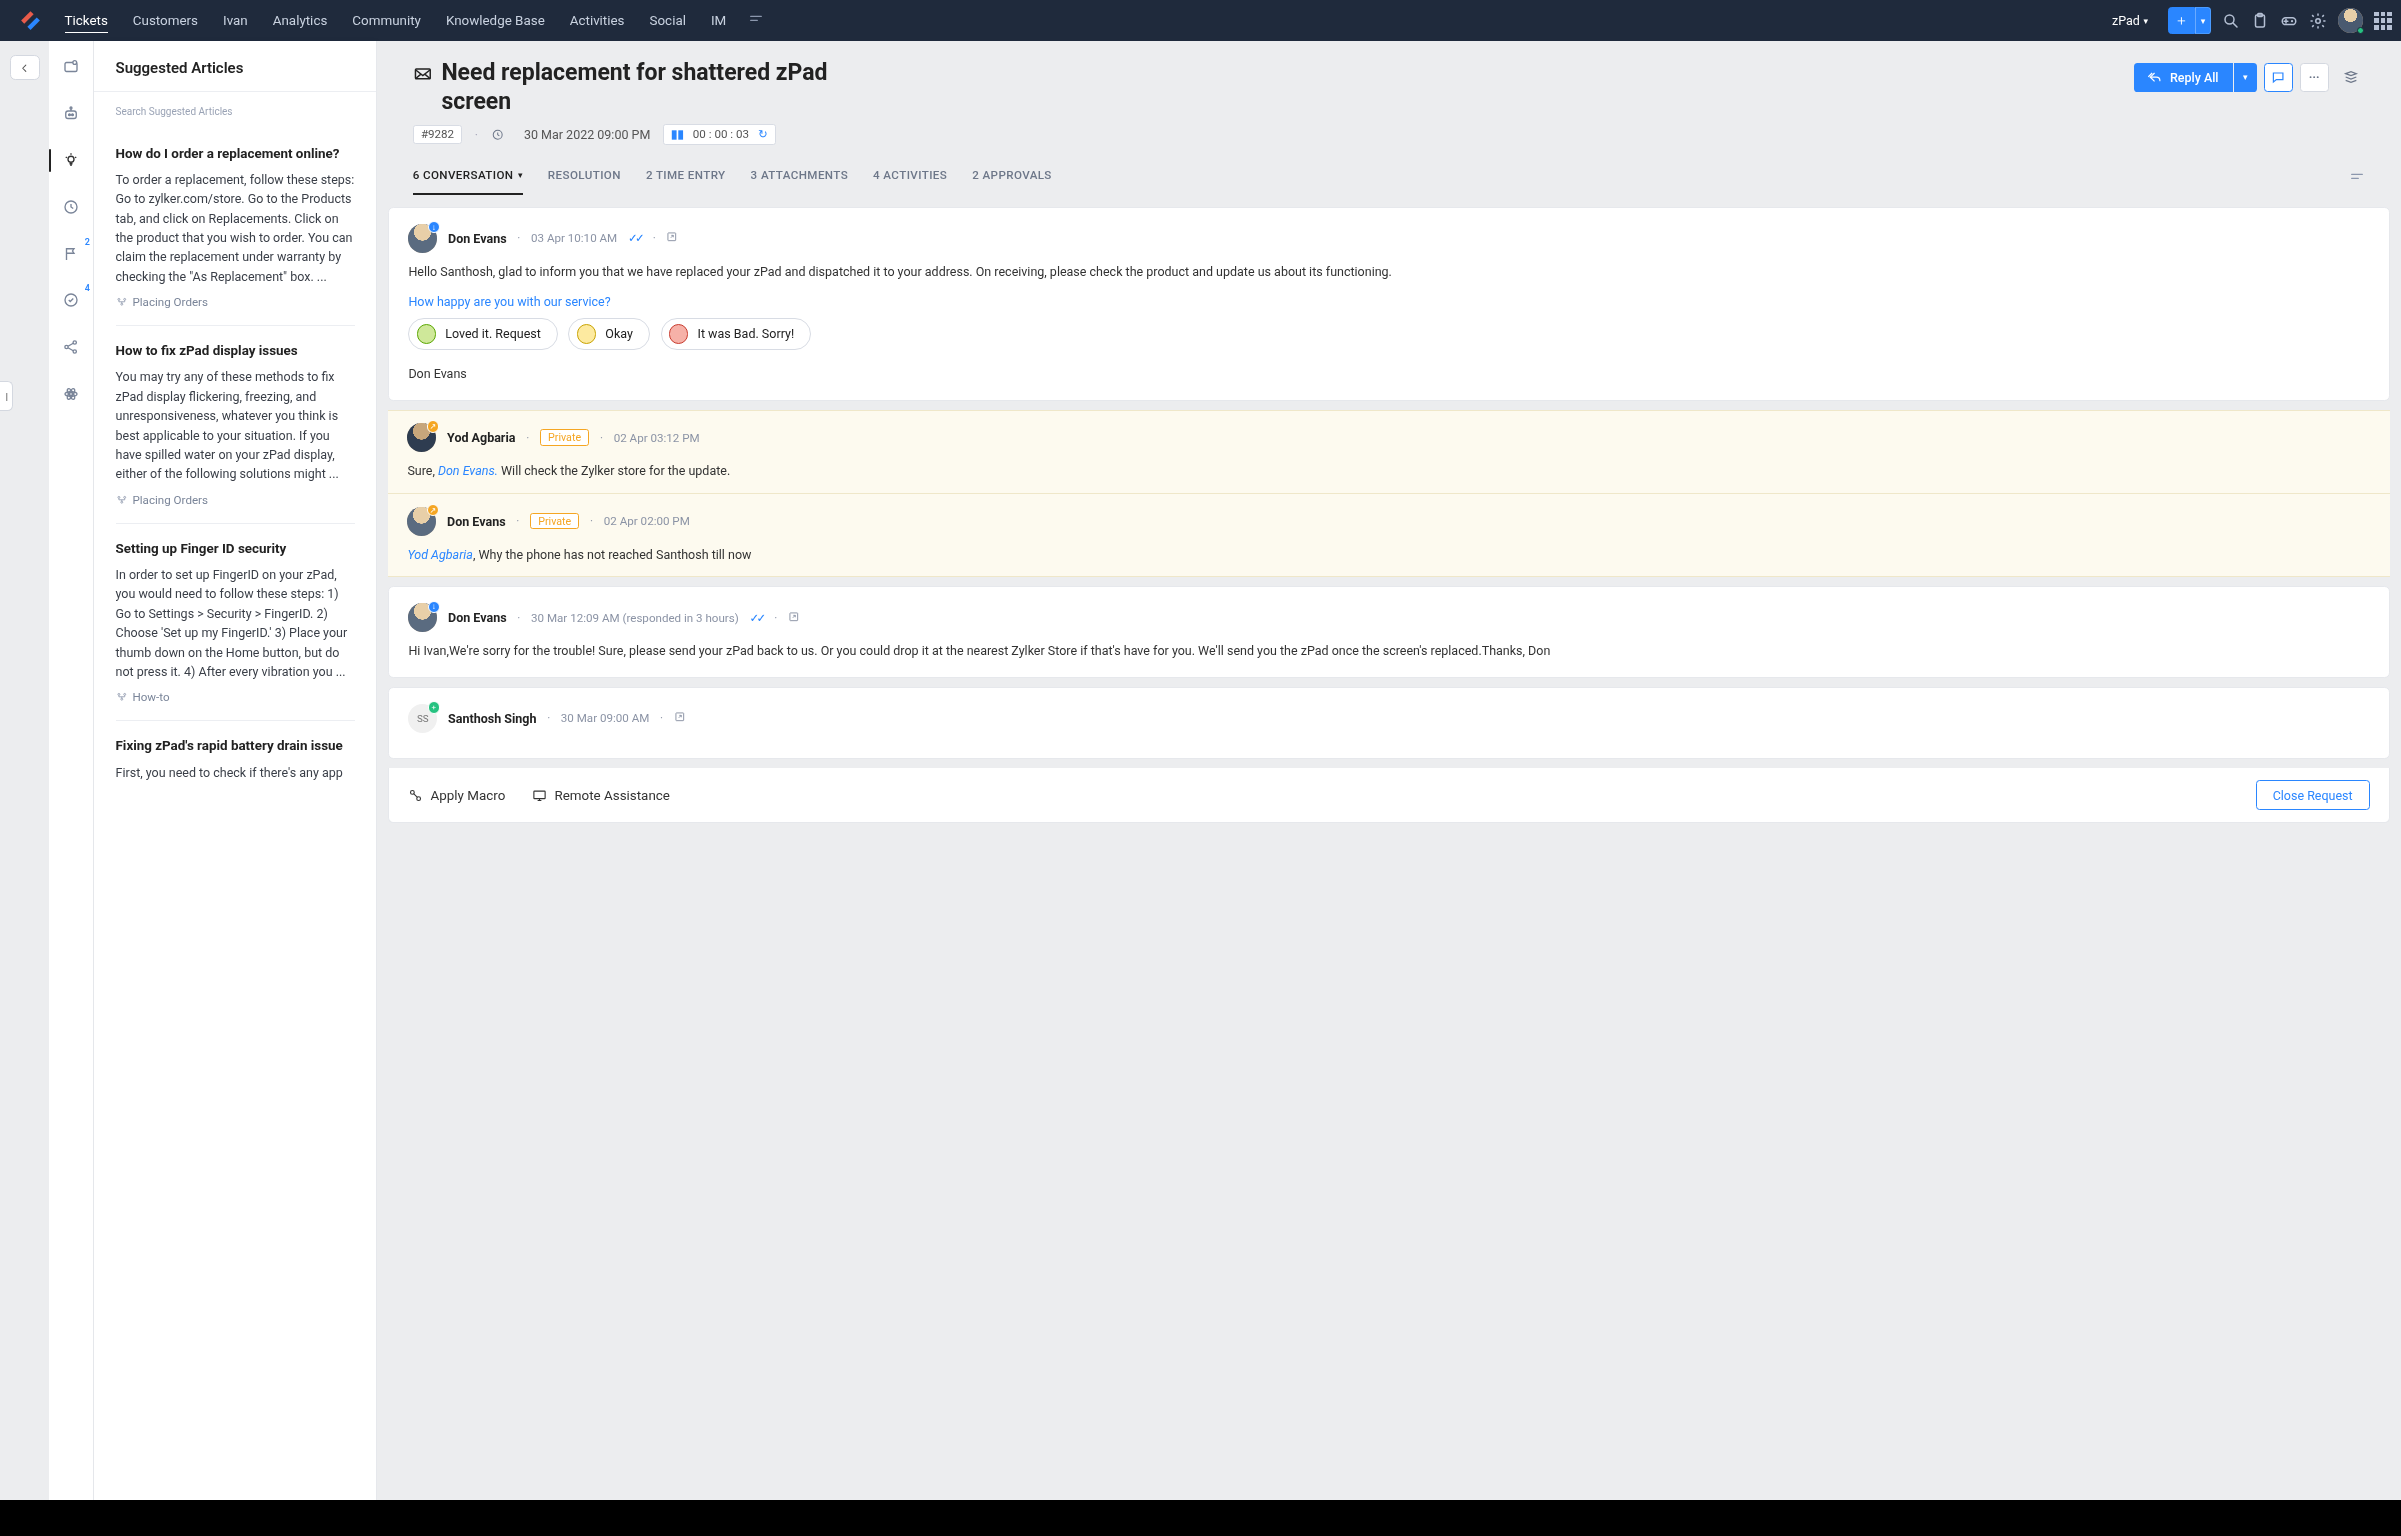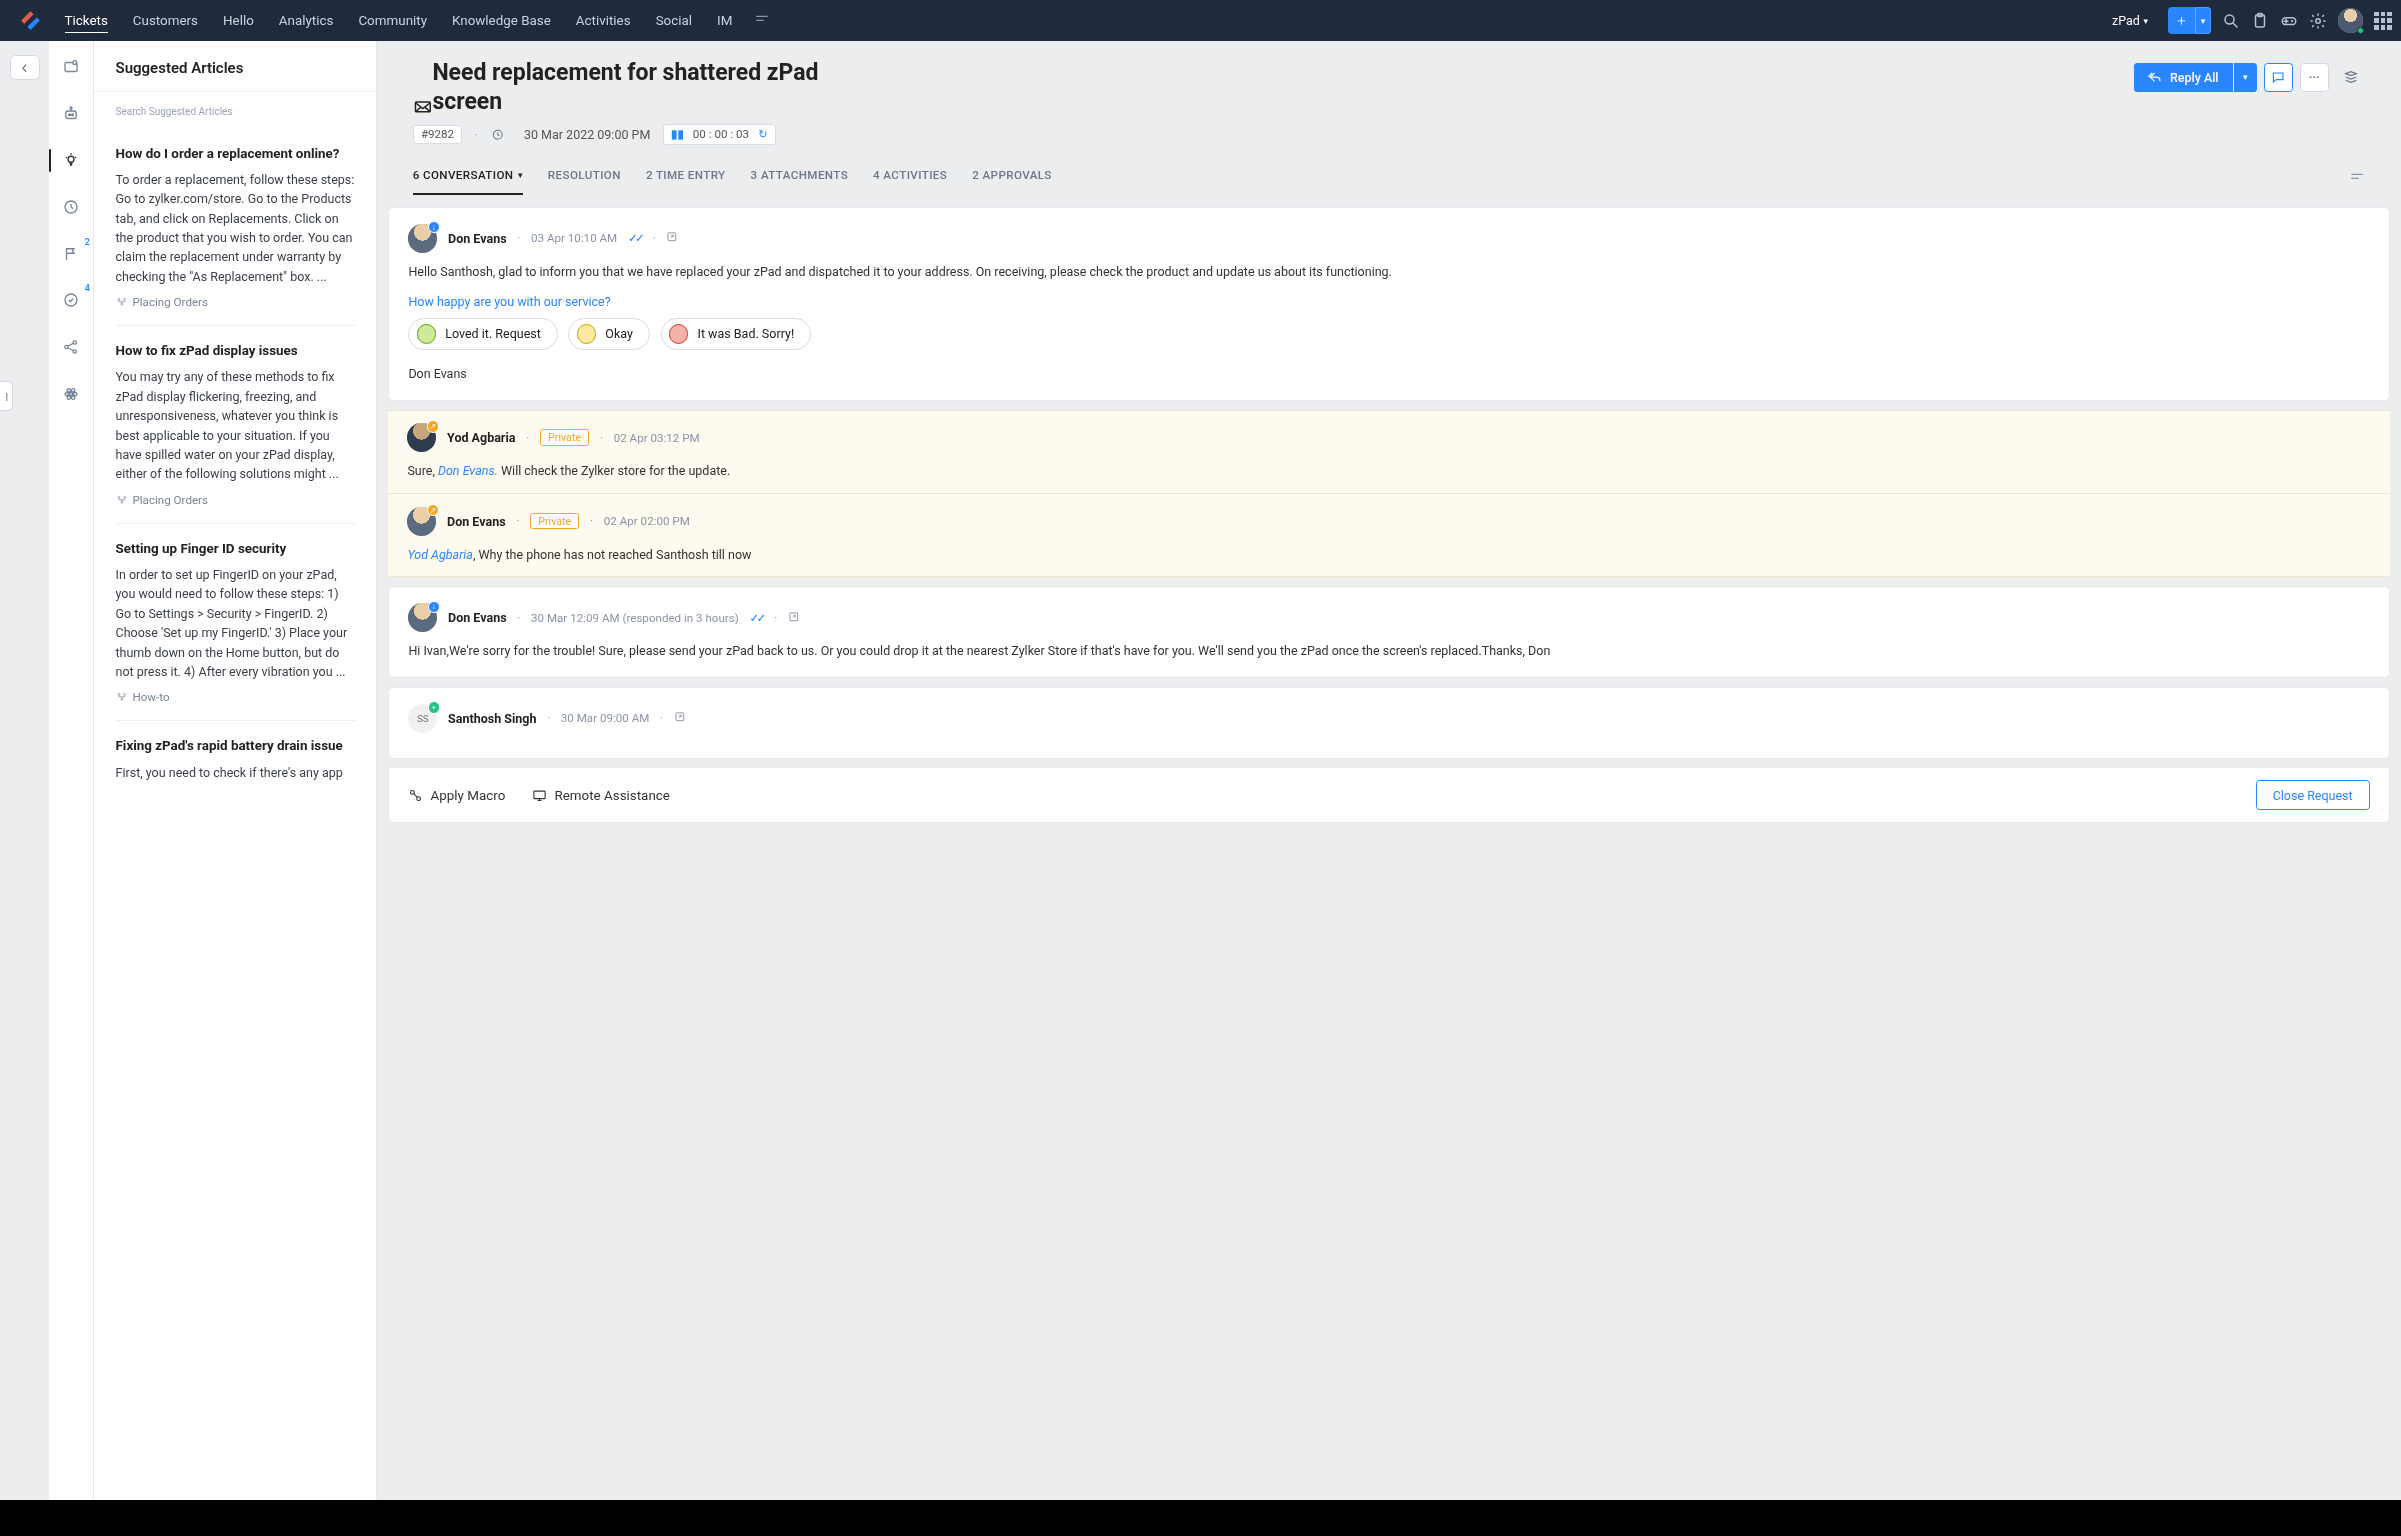--- a/index.html
+++ b/index.html
@@ -51,21 +51,21 @@
     .article-title { font-size: 13.4px; font-weight: 700; color: #222; margin-bottom: 7.2px; line-height: 1.35; }
     .article-body  { font-size: 12.5px; color: #3a3f48; line-height: 1.55; }
     .article-cat   { margin-top: 9px; font-size: 11.6px; color: #7a8599; display:flex; align-items:center; gap:5.4px;}
     .article-cat svg{ width:11.6px; height:11.6px; }
     
     
     .main { flex: 1; background: #ecedef; overflow: hidden; display: flex; flex-direction: column; }
     .main-inner { margin: 0 10.7px; flex:1; display:flex; flex-direction:column; overflow:hidden;}
     
     .ticket-head { padding: 18px 25px 0; display: flex; align-items: flex-start; justify-content: space-between; }
-    .ticket-title-row { display: flex; align-items: flex-end; flex: 1; }
+    .ticket-title-row { display: flex; align-items: flex-start; gap: 9px; flex: 1; }
     .mail-icon { width: 19.7px; height: 19.7px; margin-top: 4.5px; flex-shrink: 0; }
     .ticket-title { font-size: 23px; font-weight: 700; color: #222; line-height: 1.25; max-width: 394px;}
     
     .head-actions { display: flex; gap: 7.2px; margin-top: 3.6px;}
     .reply-group { display:flex; }
     .reply-btn { background: #2a86ff; color: #fff; height: 29px; padding: 0 14.3px; border-radius: 3.6px 0 0 3.6px; display: flex; align-items: center; gap: 7.2px; font-size: 12.5px; font-weight: 500; cursor: pointer; border:none;}
     .reply-dd  { background: #2a86ff; color: #fff; width: 23px; height: 29px; border-radius: 0 3.6px 3.6px 0; margin-left: 0.9px; display: flex; align-items: center; justify-content: center; cursor: pointer; border:none;}
     .sq-btn { width: 29px; height: 29px; border: 0.9px solid #d4d8e0; border-radius: 3.6px; background: #fff; display: flex; align-items: center; justify-content: center; cursor: pointer; }
     .sq-btn.blue-outline{ border-color:#2a86ff; color:#2a86ff;}
     
@@ -133,21 +133,21 @@
 <body>
 
 <div class="navbar">
   <svg class="logo" viewBox="0 0 24 24">
       <path fill="#e85b4a" d="M3 12 L12 3 L15 6 L6 15 Z"></path>
       <path fill="#2a86ff" d="M9 18 L18 9 L21 12 L12 21 Z"></path>
     </svg>
   <div class="nav-links" id="nav-links">
       <div class="nav-link active">Tickets</div>
       <div class="nav-link">Customers</div>
-      <div class="nav-link">Hello</div>
+      <div class="nav-link">Ivan</div>
       <div class="nav-link">Analytics</div>
       <div class="nav-link">Community</div>
       <div class="nav-link">Knowledge Base</div>
       <div class="nav-link">Activities</div>
       <div class="nav-link">Social</div>
       <div class="nav-link">IM</div>
     </div>
   <div class="nav-overflow">
     <svg width="16" height="16" viewBox="0 0 24 24">
         <path stroke="#8b97ad" stroke-width="2" stroke-linecap="round" d="M4 8h16M4 14h10"></path>

